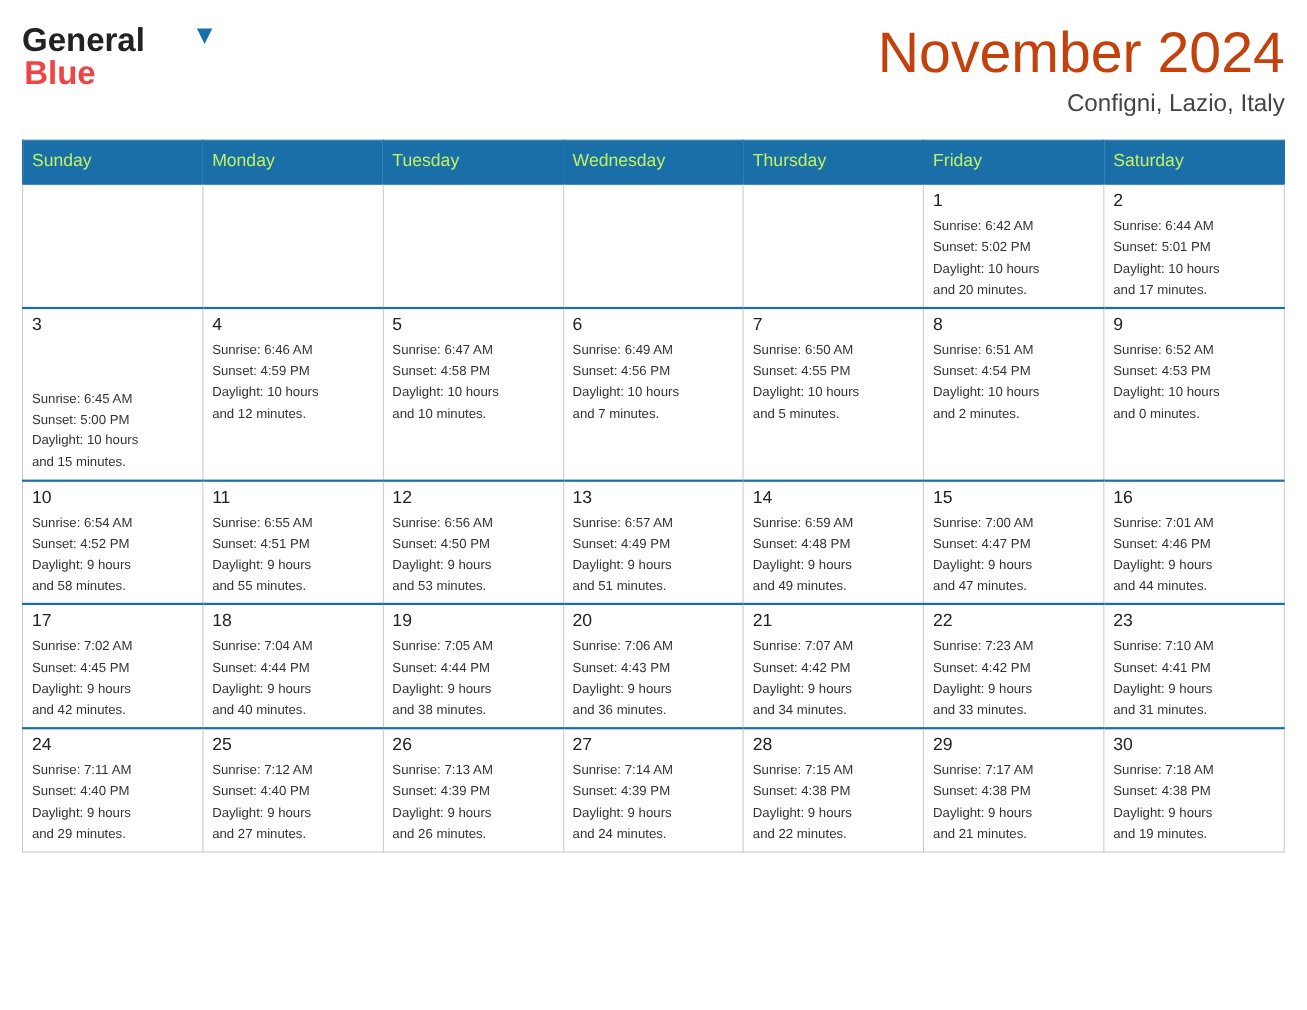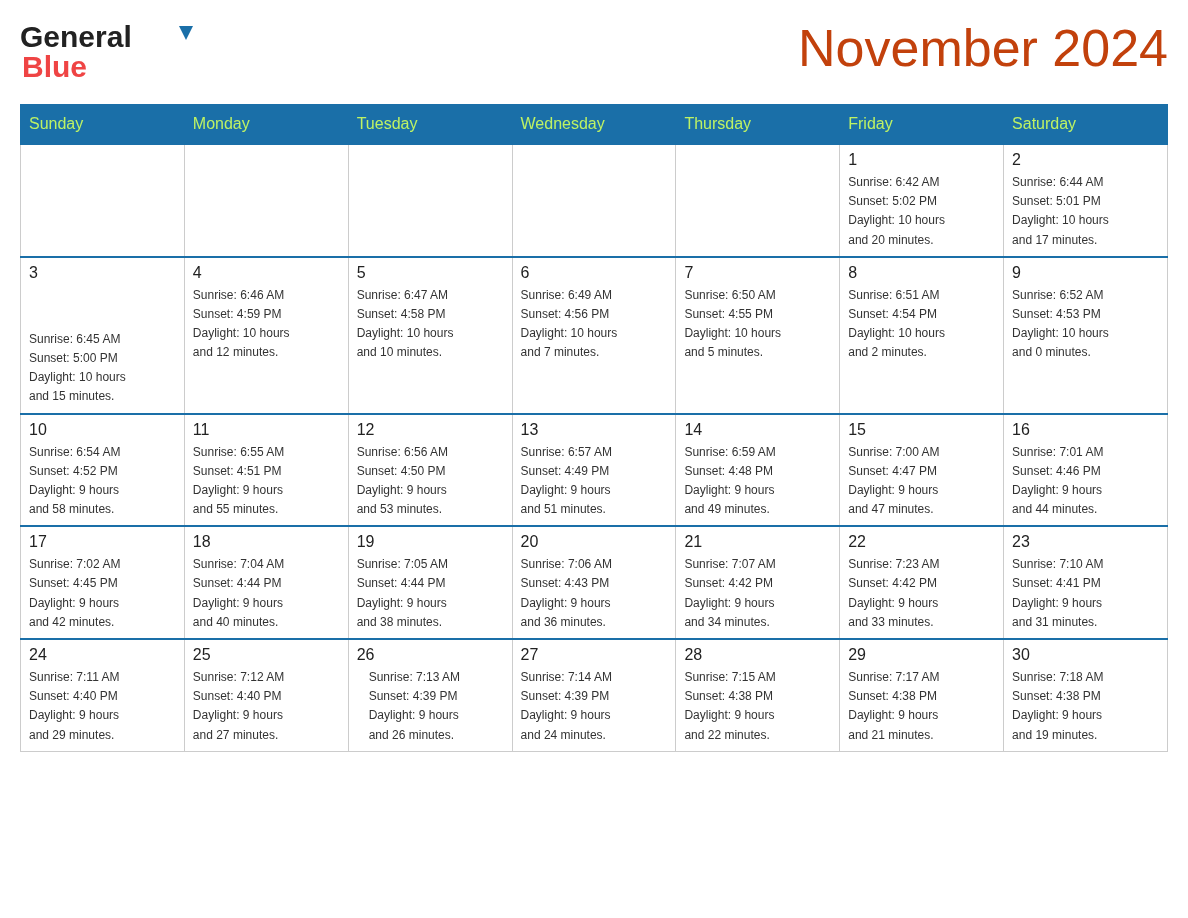--- a/index.html
+++ b/index.html
@@ -118,20 +118,21 @@
       <span class="logo-arrow">
         <svg viewBox="0 0 22 22" xmlns="http://www.w3.org/2000/svg">
           <polygon points="4,4 18,4 11,18" fill="#1a6fa8"></polygon>
         </svg>
       </span>
     </div>
     <div class="logo-blue-text">Blue</div>
   </div>
   <div class="title-block">
     <h1>November 2024</h1>
+    <h2>Configni, Lazio, Italy</h2>
   </div>
 </div>
 
 <table class="calendar">
   <thead>
     <tr>
     <th>Sunday</th>
         <th>Monday</th>
         <th>Tuesday</th>
         <th>Wednesday</th>
@@ -325,21 +326,21 @@
         </td>
         <td>
           <span class="day-number">25</span>
           <div class="day-info" style="white-space: pre-line;">Sunrise: 7:12 AM
 Sunset: 4:40 PM
 Daylight: 9 hours
 and 27 minutes.</div>
         </td>
         <td>
           <span class="day-number">26</span>
-          <div class="day-info" style="white-space: pre-line; margin-left: 12px;">Sunrise: 7:13 AM
+          <div class="day-info" style="white-space: pre-line;">Sunrise: 7:13 AM
 Sunset: 4:39 PM
 Daylight: 9 hours
 and 26 minutes.</div>
         </td>
         <td>
           <span class="day-number">27</span>
           <div class="day-info" style="white-space: pre-line;">Sunrise: 7:14 AM
 Sunset: 4:39 PM
 Daylight: 9 hours
 and 24 minutes.</div>

